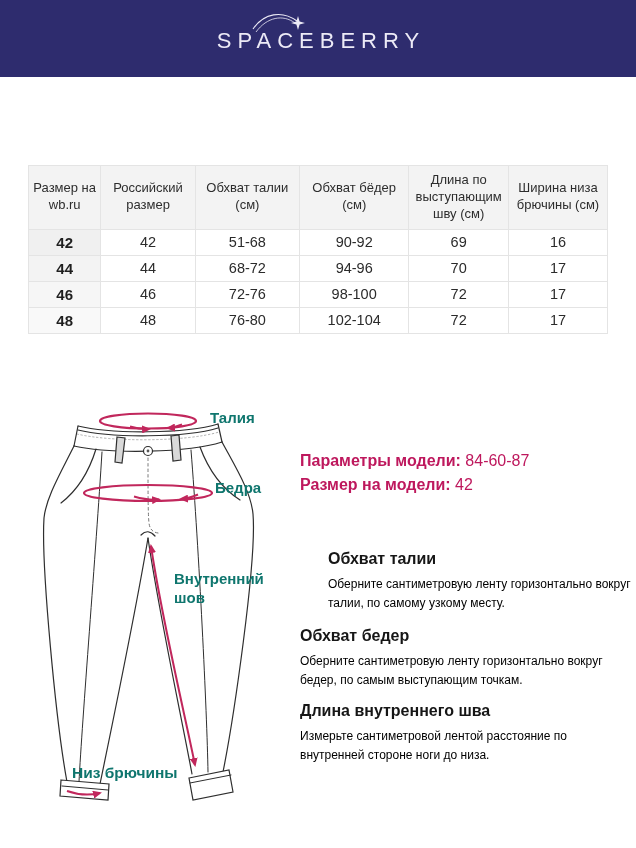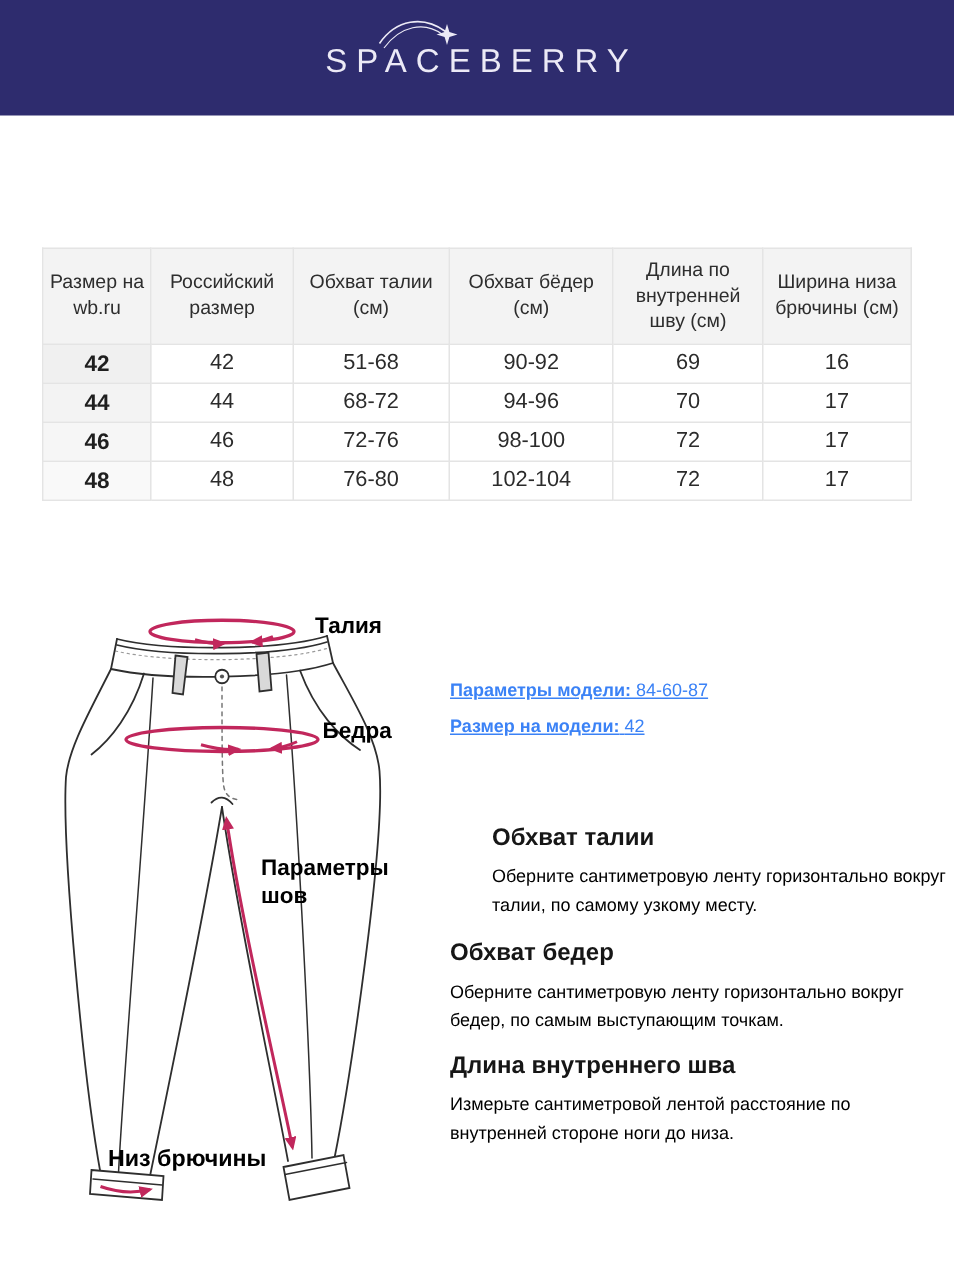--- a/index.html
+++ b/index.html
@@ -21,29 +21,29 @@
     height:57px; padding:6px 4px; line-height:1.3; }
   .size-table tbody td { font-size:14.5px; height:26px; color:#2b2b2b; padding:1px 2px; }
   .size-table tbody th.rowhead { font-weight:700; font-size:15px; color:#1f1f1f; }
   .size-table tbody tr:nth-child(1) th.rowhead { background:#F0F0F0; }
   .size-table tbody tr:nth-child(2) th.rowhead { background:#F3F3F3; }
   .size-table tbody tr:nth-child(3) th.rowhead { background:#F6F6F6; }
   .size-table tbody tr:nth-child(4) th.rowhead { background:#F9F9F9; }
 
   
   .pants-svg { position:absolute; left:30px; top:390px; }
-  .dlabel { position:absolute; font-weight:700; font-size:15px; color:#000000; line-height:1.25; }
+  .dlabel { position:absolute; font-weight:700; font-size:15px; color:#0f766e; line-height:1.25; }
   .lbl-waist  { left:210px; top:409px; }
   .lbl-hips   { left:215px; top:479px; }
   .lbl-inseam { left:174px; top:570px; width:110px; }
   .lbl-hem    { left:72px;  top:763px; font-size:15.5px; }
 
   
   .rightcol { position:absolute; left:300px; top:449px; width:322px; height:360px; }
-  .mline { font-size:12px; line-height:23.5px; color:#3b82f6; white-space:nowrap;text-decoration:underline; }
+  .mline { font-size:16px; line-height:23.5px; color:#be185d; white-space:nowrap; }
   .mline .lbl { font-weight:700; }
   .guide { position:absolute; left:0; width:322px; }
   .guide-1 { top:101px;margin-left:28px; } .guide-2 { top:178px; } .guide-3 { top:253px; }
   .guide h3 { font-size:16px; font-weight:700; color:#161616; margin-bottom:7px; }
   .guide p  { font-size:12px; line-height:1.58; color:#000000; width:316px; }
 </style>
 </head>
 <body>
 
 <div class="page">
@@ -65,21 +65,21 @@
       <col style="width:18.9%">
         <col style="width:17.2%">
         <col style="width:17.1%">
     </colgroup>
     <thead>
       <tr>
         <th>Размер на wb.ru</th>
         <th>Российский размер</th>
         <th>Обхват талии (см)</th>
         <th>Обхват бёдер (см)</th>
-        <th>Длина по внутренней шву (см)</th>
+        <th>Длина по выступающим шву (см)</th>
         <th>Ширина низа брючины (см)</th>
       </tr>
     </thead>
     <tbody>
       <tr>
         <th class="rowhead">42</th>
         <td>42</td>
         <td>51-68</td>
         <td>90-92</td>
         <td>69</td>
@@ -166,21 +166,21 @@
       <path d="M 168,104.5 Q 159,108.5 151,109" stroke-width="2" marker-end="url(#ah)"></path>
 
       <path d="M 121,156 C 131,225 156,330 165,375" stroke-width="2" marker-start="url(#ah)" marker-end="url(#ah)"></path>
 
       <path d="M 37,401 Q 54,407 70,403" stroke-width="2" marker-end="url(#ah)"></path>
     </g>
   </svg>
 
   <div class="dlabel lbl-waist">Талия</div>
   <div class="dlabel lbl-hips">Бедра</div>
-  <div class="dlabel lbl-inseam">Параметры шов</div>
+  <div class="dlabel lbl-inseam">Внутренний шов</div>
   <div class="dlabel lbl-hem">Низ брючины</div>
 
   <div class="rightcol">
     <div class="mline">
       <span class="lbl">Параметры модели:</span>
       <span class="val">84-60-87</span>
     </div>
     <div class="mline">
       <span class="lbl">Размер на модели:</span>
       <span class="val">42</span>

